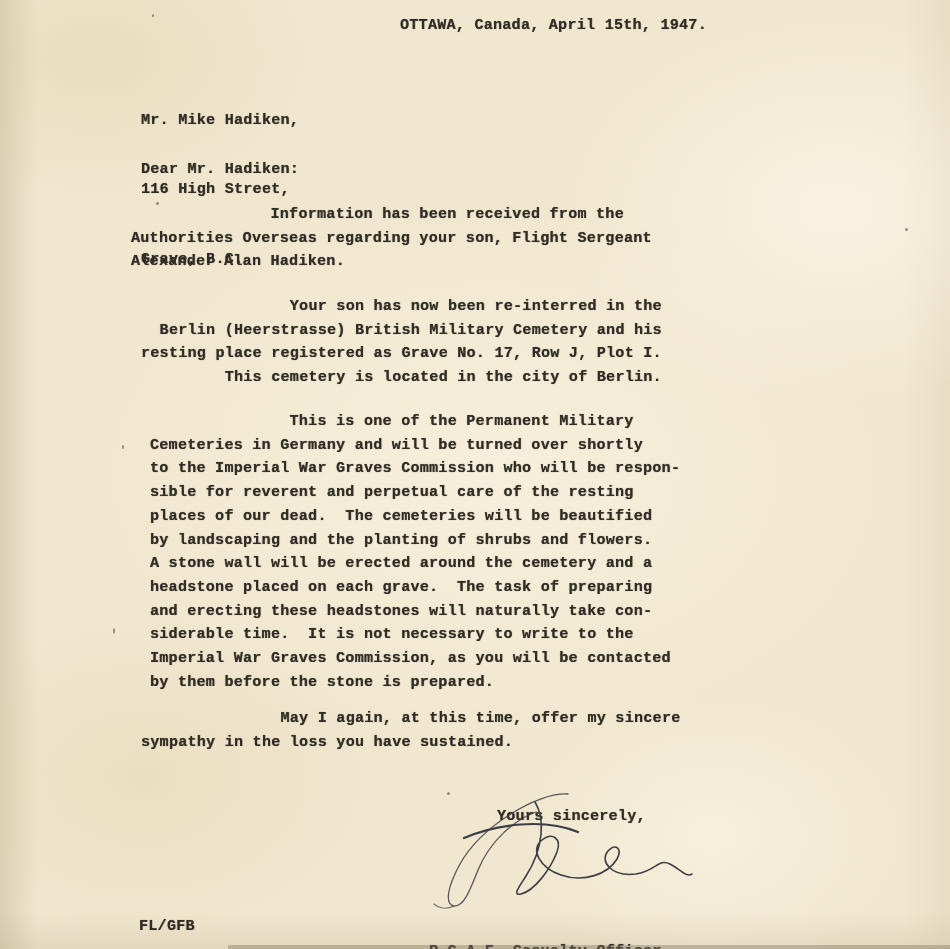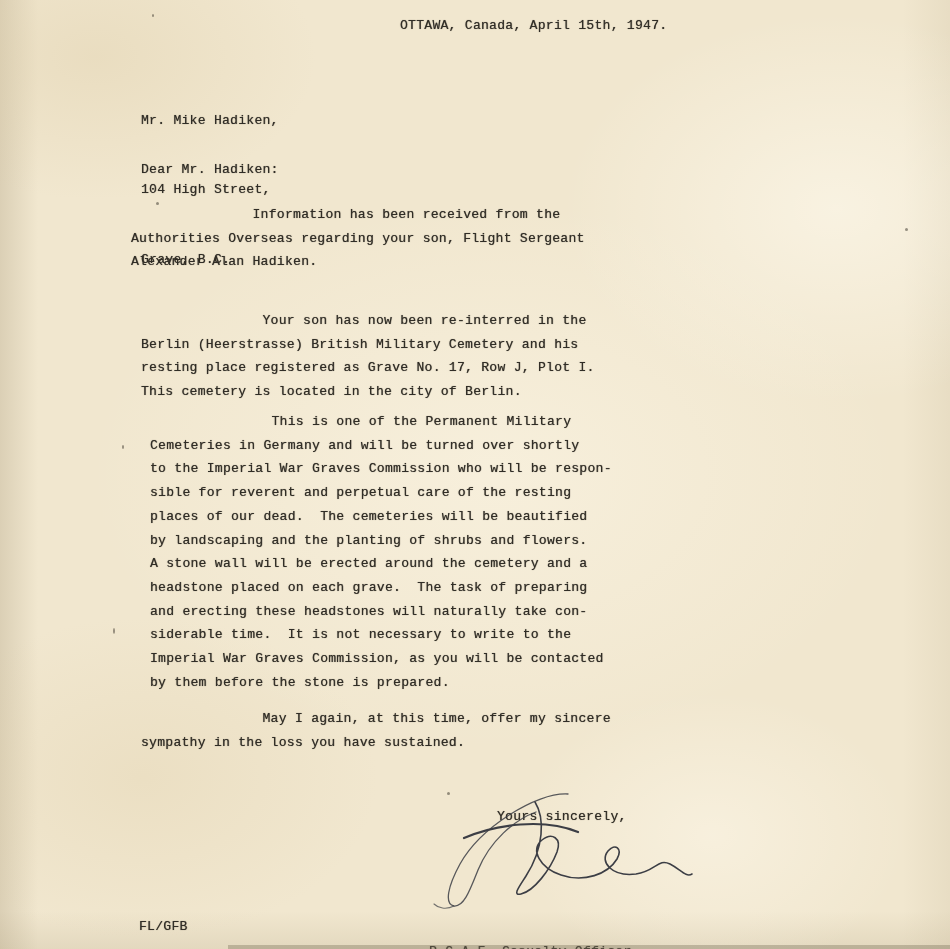--- a/index.html
+++ b/index.html
@@ -20,23 +20,23 @@
       radial-gradient(ellipse 380px 260px at 15% 82%, rgba(221,204,166,0.30), transparent 62%),
       radial-gradient(ellipse 300px 220px at 75% 88%, rgba(255,250,238,0.45), transparent 65%),
       linear-gradient(90deg, rgba(168,153,122,0.30), rgba(168,153,122,0) 4%),
       linear-gradient(270deg, rgba(190,176,144,0.18), rgba(190,176,144,0) 5%),
       linear-gradient(0deg, rgba(178,164,132,0.22), rgba(178,164,132,0) 4%),
       #f1e7cf;
     color: #2e2b24;
   }
   .typed {
     position: absolute;
-    font-size: 13px;
+    font-size: 15px;
     line-height: 23.7px;
-    font-weight: 400;
+    font-weight: 700;
     letter-spacing: 0.3px;
     white-space: pre;
     color: #302d26;
     text-shadow: 0 0 1px rgba(55,50,40,0.55), 0.4px 0.4px 0.6px rgba(55,50,40,0.35);
   }
   .addr-line { display: block; }
   .para { margin: 0; }
   .speck {
     position: absolute;
     background: rgba(70,64,52,0.55);
@@ -66,31 +66,31 @@
 </style>
 </head>
 <body>
 
 <div class="page">
 
   <div class="typed" style="left:400px; top:14px;">OTTAWA, Canada, April 15th, 1947.</div>
 
   <div class="typed" style="left:141px; top:62px; line-height:23.3px;">
     <span class="addr-line">Mr. Mike Hadiken,</span>
-    <span class="addr-line">104 High Street,</span>
+    <span class="addr-line">116 High Street,</span>
     <span class="addr-line">Grave, B.C.</span>
   </div>
 
   <div class="typed" style="left:141px; top:158px;text-align:right;">Dear Mr. Hadiken:</div>
 
   <div class="typed para" style="left:131px; top:203px;">               Information has been received from the
 Authorities Overseas regarding your son, Flight Sergeant
 Alexander Alan Hadiken.</div>
 
-  <div class="typed para" style="left:141px; top:309px;">               Your son has now been re-interred in the
+  <div class="typed para" style="left:141px; top:295px;text-align:right;">               Your son has now been re-interred in the
 Berlin (Heerstrasse) British Military Cemetery and his
 resting place registered as Grave No. 17, Row J, Plot I.
 This cemetery is located in the city of Berlin.</div>
 
   <div class="typed para" style="left:150px; top:410px;">               This is one of the Permanent Military
 Cemeteries in Germany and will be turned over shortly
 to the Imperial War Graves Commission who will be respon-
 sible for reverent and perpetual care of the resting
 places of our dead.  The cemeteries will be beautified
 by landscaping and the planting of shrubs and flowers.

